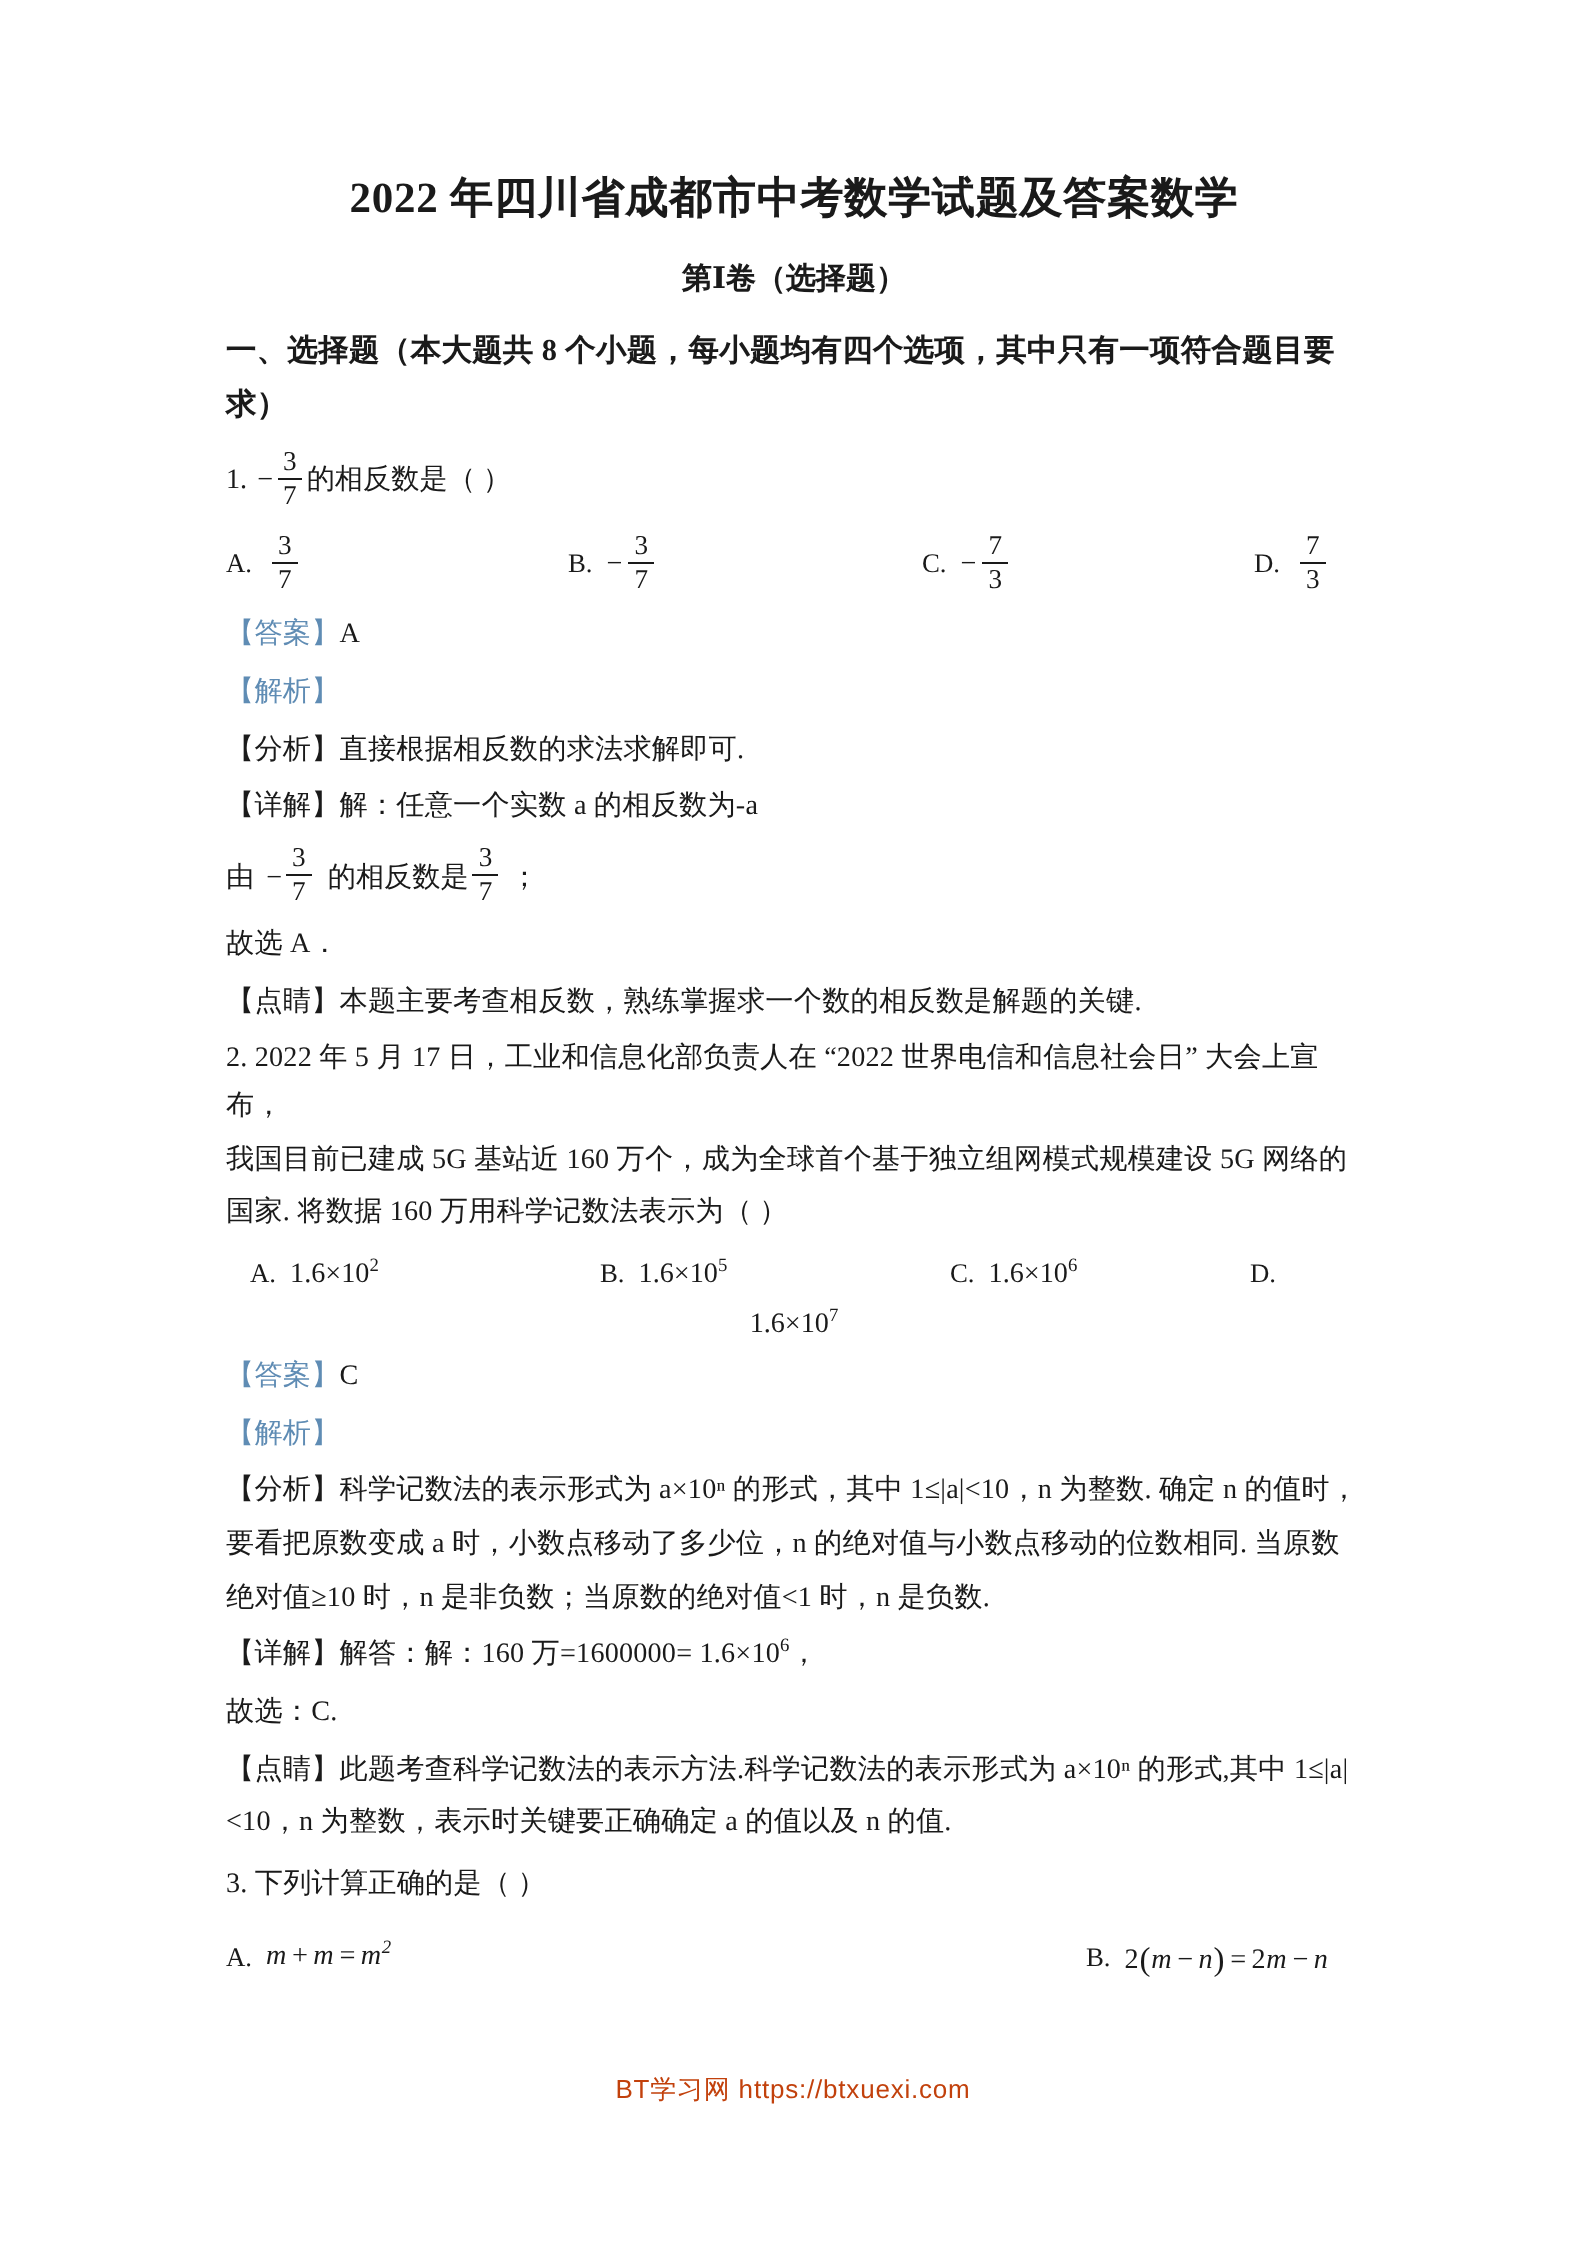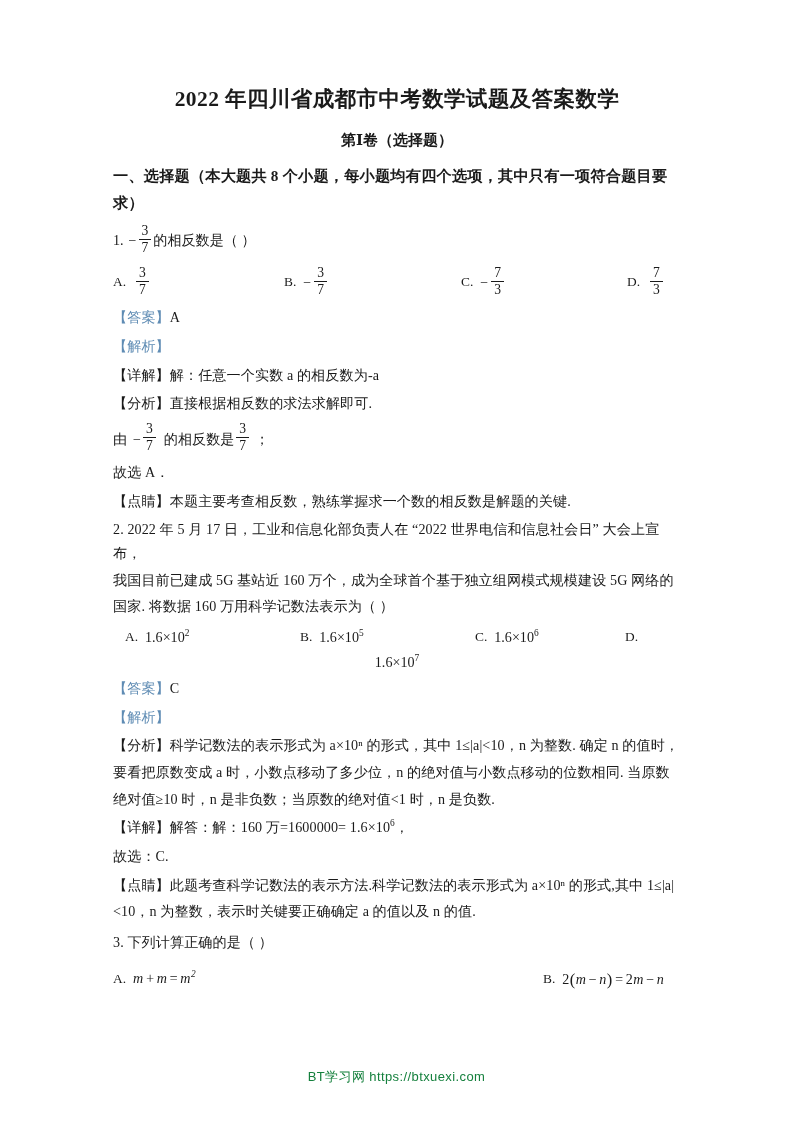--- a/index.html
+++ b/index.html
@@ -158,26 +158,26 @@
     font-style: normal;
     font-size: 16.5px;
     position: relative;
     top: 1px;
   }
 
   
   .footer {
     position: absolute;
     left: 0;
-    top: 1068px;
+    top: 1036px;
     width: 793px;
     text-align: center;
     font-family: "Liberation Sans", "DejaVu Sans", sans-serif;
     font-size: 13px;
-    color: #15803d;
+    color: #c2410c;
     letter-spacing: 0.4px;
   }
 </style>
 </head>
 <body>
 
 <div class="page">
 
   <div class="content">
 
@@ -234,23 +234,23 @@
     </div>
 
     <div class="line">
       <span class="marker-blue">【答案】</span><span>A</span>
     </div>
 
     <div class="line">
       <span class="marker-blue">【解析】</span>
     </div>
 
+    <div class="line">【分析】直接根据相反数的求法求解即可.</div>
+
     <div class="line">【详解】解：任意一个实数 a 的相反数为-a</div>
-
-    <div class="line">【分析】直接根据相反数的求法求解即可.</div>
 
     <div class="stem" style="margin:7px 0 6px 0;">
       <span class="txt">由</span>
       <span class="txt" style="margin-left:6px;">−</span>
       <span class="frac">
         <span class="num">3</span>
         <span class="den">7</span>
       </span>
       <span class="txt" style="margin-left:6px;text-align:center;">的相反数是</span>
       <span class="frac">

